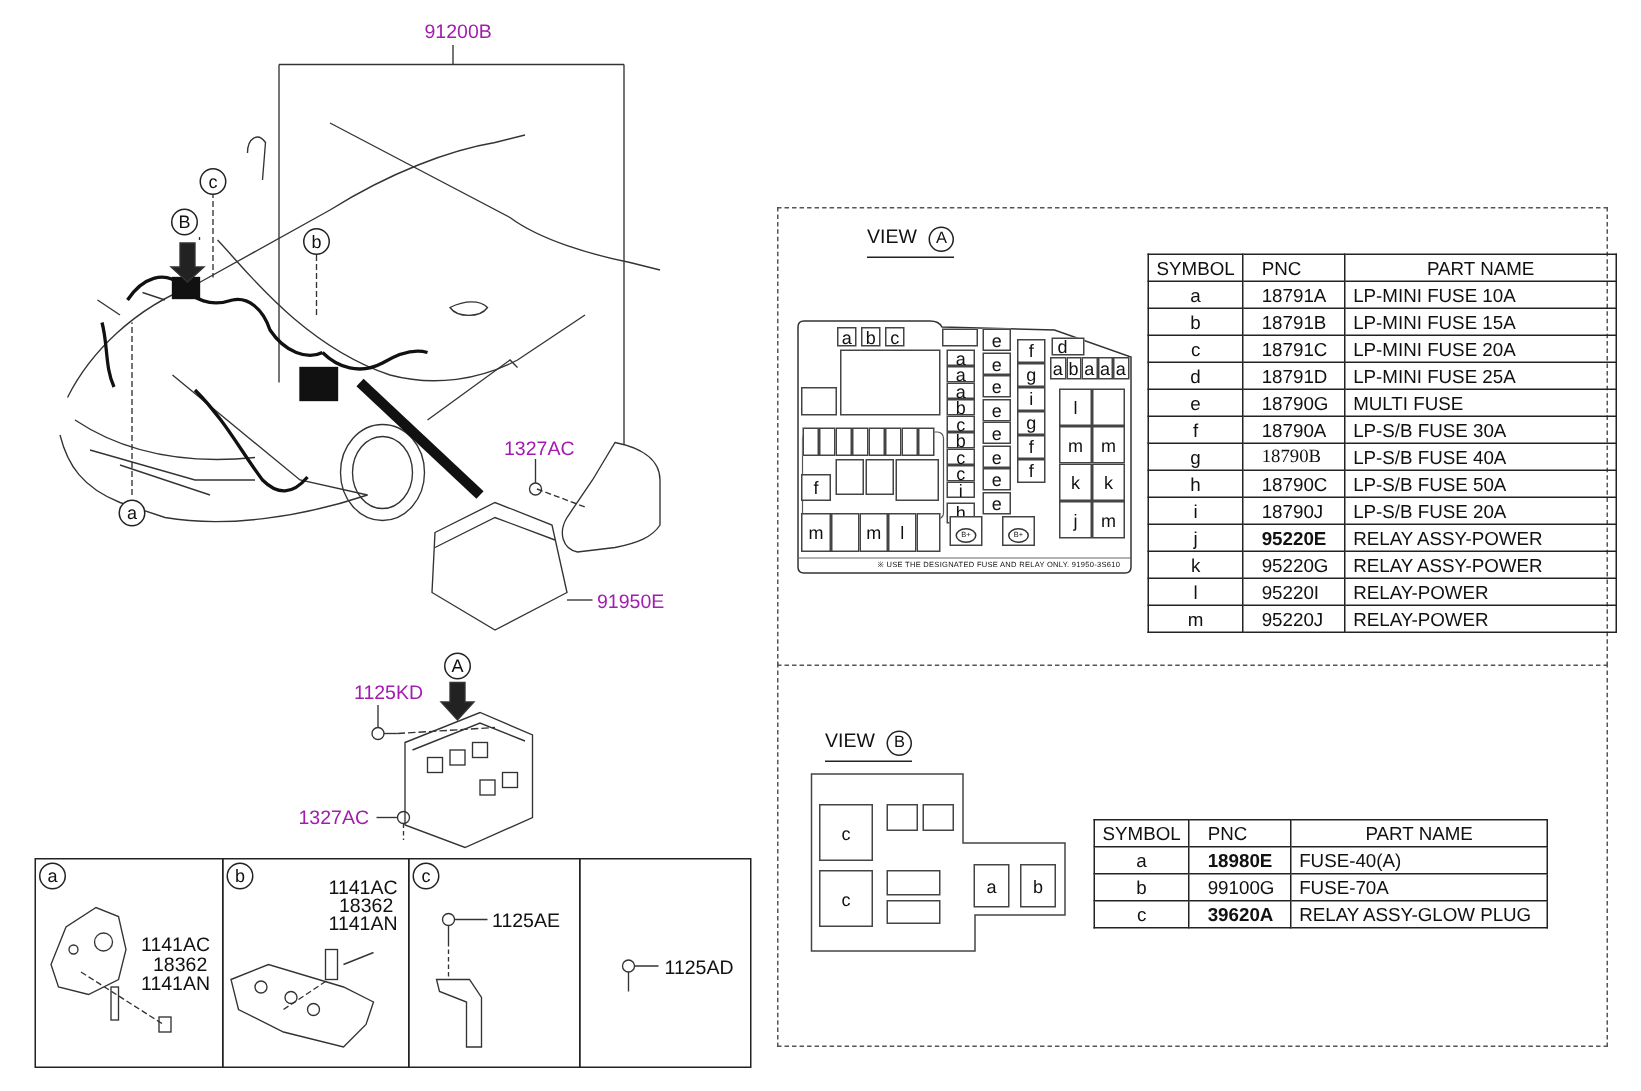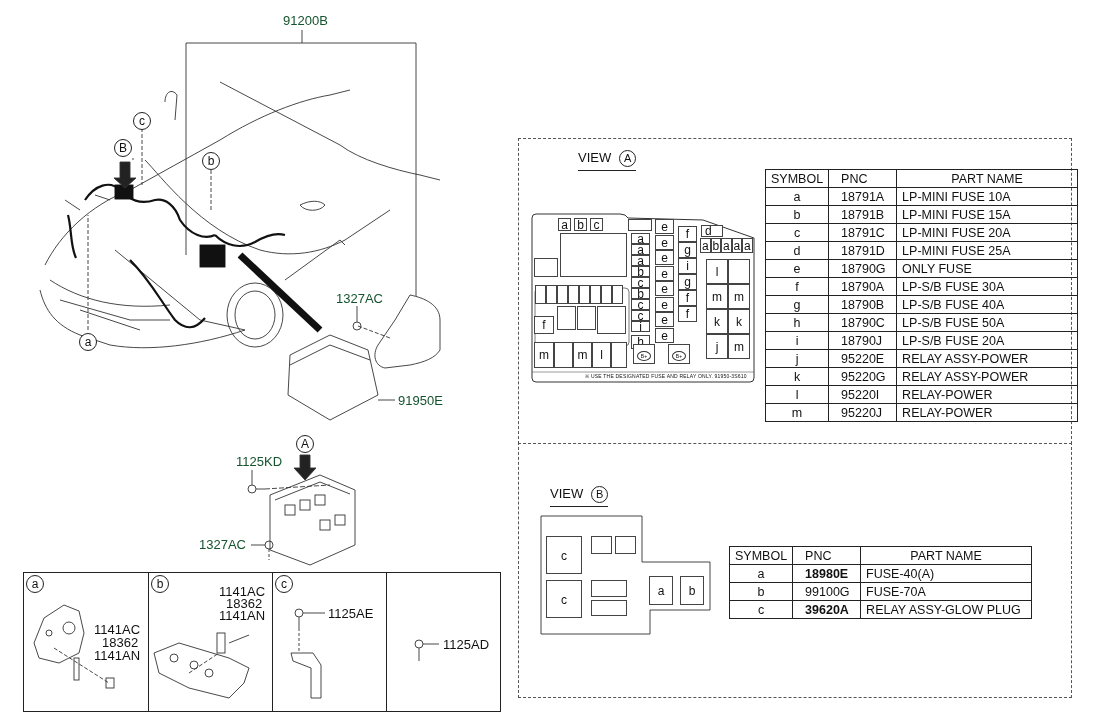--- a/index.html
+++ b/index.html
@@ -1,19 +1,19 @@
 <!DOCTYPE html>
 <html><head>
 <meta charset="utf-8">
 <style>
   html, body { margin: 0; padding: 0; background: #ffffff; }
   body { width: 1094px; height: 727px; position: relative; overflow: hidden;
          font-family: "Liberation Sans", sans-serif; color: #111; }
   .abs { position: absolute; }
-  .lbl { position: absolute; font-size: 13px; line-height: 14px; white-space: nowrap; color:#14532d; }
+  .lbl { position: absolute; font-size: 13px; line-height: 14px; white-space: nowrap; color:#a21caf; }
   .circ { position: absolute; width: 16px; height: 16px; border: 1px solid #222; border-radius: 50%;
           font-size: 12px; line-height: 16px; text-align: center; background:#fff; color:#111; }
   svg.draw { position: absolute; left: 0; top: 0; }
   .dash-box { position: absolute; border: 1px dashed #555; }
   table.parts { position: absolute; border-collapse: collapse; font-size: 12.5px; }
   table.parts td, table.parts th { border: 1px solid #222; padding: 0 5px; height: 17px; font-weight: normal; white-space: nowrap; }
   table.parts th { text-align: center; }
   table.parts td.c { text-align: center; }
   table.parts td.l { text-align: left; }
   .view-title { position: absolute; font-size: 13px; padding-bottom: 3px; border-bottom: 1px solid #222; }
@@ -300,45 +300,45 @@
         <td class="l">LP-MINI FUSE 20A</td>
       </tr>
       <tr>
         <td class="c">d</td>
         <td class="l" style="padding-left:12px;">18791D</td>
         <td class="l">LP-MINI FUSE 25A</td>
       </tr>
       <tr>
         <td class="c">e</td>
         <td class="l" style="padding-left:12px;">18790G</td>
-        <td class="l">ONLY FUSE</td>
+        <td class="l">MULTI FUSE</td>
       </tr>
       <tr>
         <td class="c">f</td>
         <td class="l" style="padding-left:12px;">18790A</td>
         <td class="l">LP-S/B FUSE 30A</td>
       </tr>
       <tr>
         <td class="c">g</td>
-        <td class="l" style="padding-left:12px;">18790B</td>
+        <td class="l" style="padding-left:12px;font-family:Liberation Serif, serif;">18790B</td>
         <td class="l">LP-S/B FUSE 40A</td>
       </tr>
       <tr>
         <td class="c">h</td>
         <td class="l" style="padding-left:12px;">18790C</td>
         <td class="l">LP-S/B FUSE 50A</td>
       </tr>
       <tr>
         <td class="c">i</td>
         <td class="l" style="padding-left:12px;">18790J</td>
         <td class="l">LP-S/B FUSE 20A</td>
       </tr>
       <tr>
         <td class="c">j</td>
-        <td class="l" style="padding-left:12px;">95220E</td>
+        <td class="l" style="padding-left:12px;font-weight:bold;">95220E</td>
         <td class="l">RELAY ASSY-POWER</td>
       </tr>
       <tr>
         <td class="c">k</td>
         <td class="l" style="padding-left:12px;">95220G</td>
         <td class="l">RELAY ASSY-POWER</td>
       </tr>
       <tr>
         <td class="c">l</td>
         <td class="l" style="padding-left:12px;">95220I</td>

